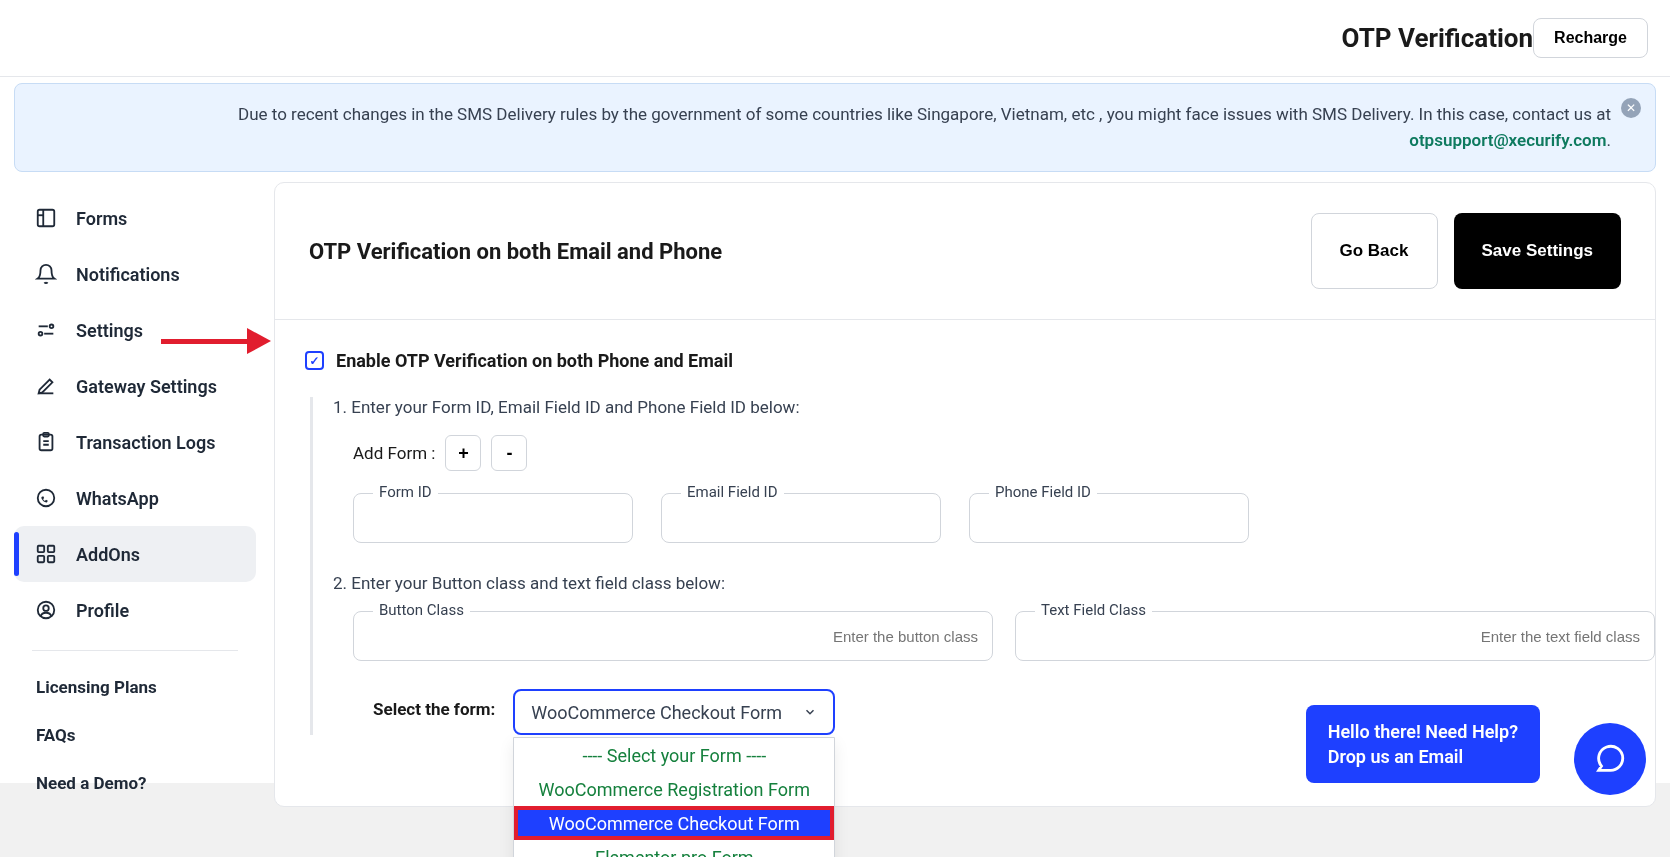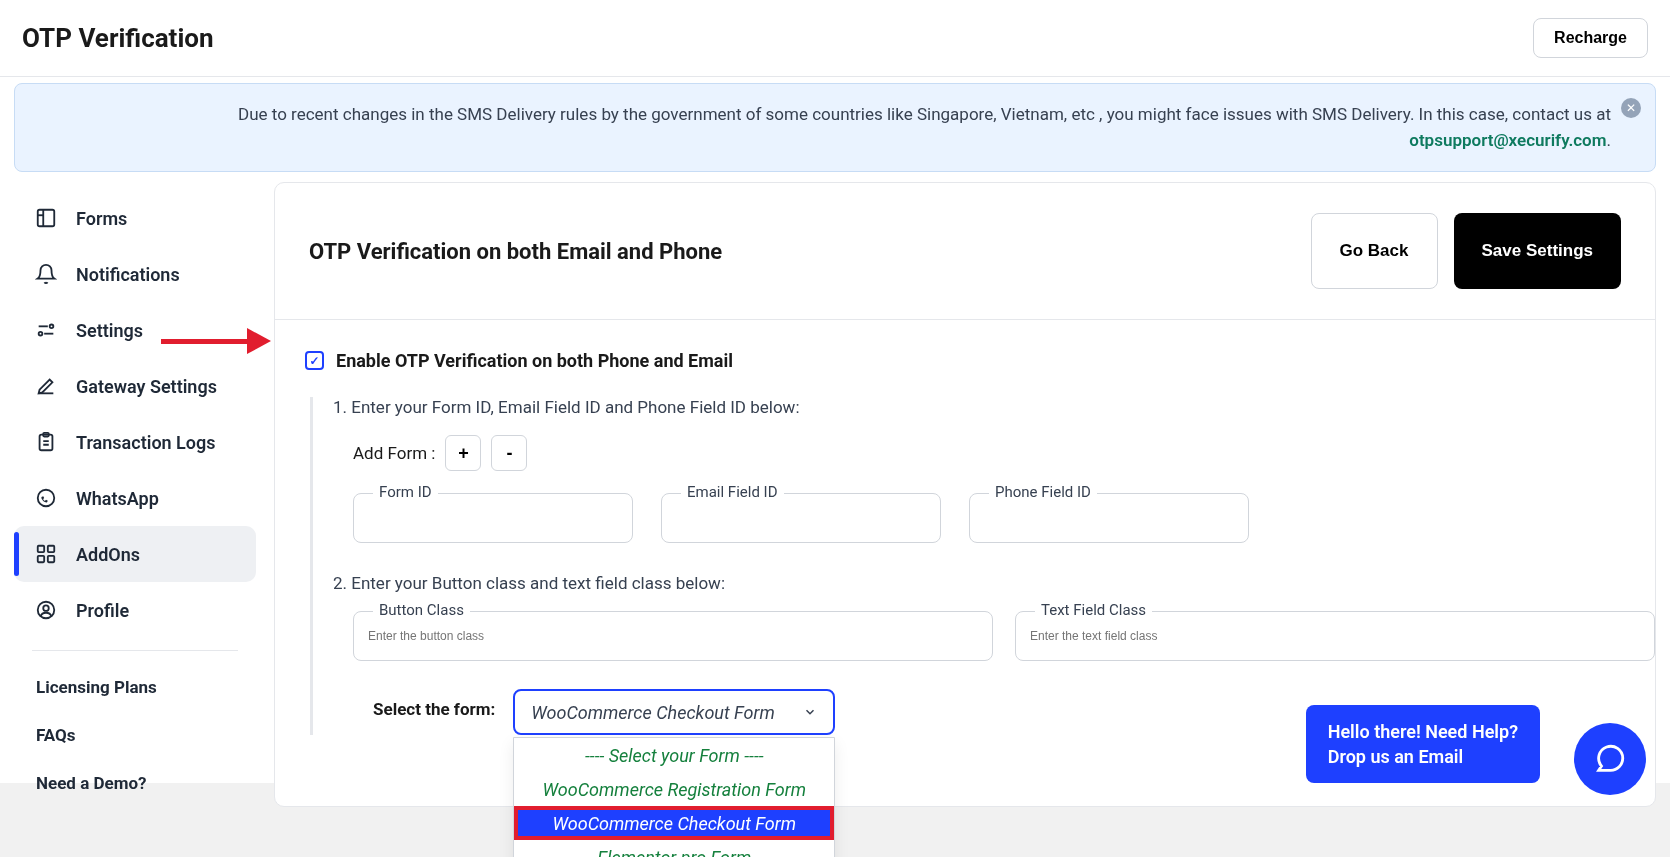--- a/index.html
+++ b/index.html
@@ -1,18 +1,18 @@
 <!DOCTYPE html>
 <html><head>
 <meta charset="utf-8">
 <style>
 * { box-sizing: border-box; margin: 0; padding: 0; }
 body { font-family: -apple-system, BlinkMacSystemFont, "Segoe UI", Roboto, Arial, sans-serif; background: #fff; color: #1a1a1a; width: 1670px; height: 857px; overflow: hidden; position: relative; }
 
-.header { display: flex; align-items: center; justify-content: space-between; padding: 18px 22px; border-bottom: 1px solid #e5e7eb; }
+.header { display: flex; align-items: center; justify-content: flex-end; padding: 18px 22px; border-bottom: 1px solid #e5e7eb; }
 .page-title { font-size: 26px; font-weight: 700; }
 .header-right { display: flex; align-items: center; gap: 14px; }
 .quota-badge { display: flex; align-items: center; gap: 8px; font-size: 16px; font-weight: 600; color: #374151; padding: 6px 14px; border: 1px solid #e5e7eb; border-radius: 22px; }
 .refresh-circle { width: 26px; height: 26px; border: 2px solid #d1d5db; border-radius: 50%; display: flex; align-items: center; justify-content: center; }
 .recharge-btn { padding: 10px 20px; border: 1px solid #d1d5db; border-radius: 8px; background: #fff; font-size: 16px; font-weight: 700; cursor: pointer; }
 
 .notice { position: relative; margin: 6px 14px 10px; padding: 18px 44px 18px 18px; background: #eaf3ff; border: 1px solid #c7dcf5; border-radius: 8px; font-size: 17px; line-height: 1.5; color: #374151; text-align: right; }
 .notice a { color: #0e7a5f; font-weight: 600; text-decoration: none; }
 .notice-close { position: absolute; right: 14px; top: 14px; width: 20px; height: 20px; border-radius: 50%; background: #94a3b8; color: #fff; display: flex; align-items: center; justify-content: center; font-size: 12px; cursor: pointer; }
 
@@ -44,27 +44,27 @@
 .chk { width: 19px; height: 19px; border: 2px solid #1e40ff; border-radius: 4px; display: flex; align-items: center; justify-content: center; color: #1e40ff; font-size: 12px; font-weight: 900; background: #fff; }
 
 .steps { border-left: 3px solid #e5e7eb; margin-left: 5px; padding-left: 20px; }
 ol { list-style: none; }
 .step-label { font-size: 17px; color: #374151; margin-bottom: 18px; }
 .addform-row { display: flex; align-items: center; gap: 10px; margin-left: 20px; margin-bottom: 22px; font-size: 17px; }
 .sq-btn { width: 36px; height: 36px; border: 1px solid #d1d5db; border-radius: 6px; background: #fff; font-size: 18px; font-weight: 700; cursor: pointer; }
 .fields-row { display: flex; gap: 28px; margin-left: 20px; margin-bottom: 30px; }
 .field-group { position: relative; }
 .field-lbl { position: absolute; top: -10px; left: 20px; background: #fff; padding: 0 6px; font-size: 15px; color: #374151; }
-.field-inp { width: 280px; height: 50px; border: 1px solid #d1d5db; border-radius: 8px; padding: 14px 14px; font-size: 12px; }
+.field-inp { width: 280px; height: 50px; border: 1px solid #d1d5db; border-radius: 8px; padding: 14px 14px; font-size: 15px; text-align: right; }
 .wide-fields { display: flex; gap: 22px; margin-left: 20px; margin-bottom: 28px; }
 .wide-field .field-inp { width: 640px; }
 
 .select-row { display: flex; align-items: flex-start; gap: 18px; margin-left: 40px; position: relative; }
 .select-lbl { font-size: 17px; font-weight: 700; padding-top: 10px; }
-.select-box { position: relative; font-style: italic; }
+.select-box { position: relative; }
 .select-trigger { width: 322px; height: 46px; border: 2px solid #1e40ff; border-radius: 8px; display: flex; align-items: center; justify-content: space-between; padding: 0 16px; font-size: 18px; color: #374151; background: #fff; cursor: pointer; }
 .select-dropdown { position: absolute; top: 48px; left: 0; width: 322px; background: #fff; border: 1px solid #d1d5db; border-radius: 0 0 8px 8px; overflow: hidden; box-shadow: 0 6px 16px rgba(0,0,0,0.08); z-index: 10; }
 .opt { height: 34px; display: flex; align-items: center; justify-content: center; font-size: 18px; color: #15803d; cursor: pointer; }
 .opt.selected { background: #1e40ff; color: #fff; }
 .opt.boxed { border: 4px solid #e11d2e; }
 
 .help-bubble { position: absolute; right: 130px; bottom: 74px; background: #1e40ff; color: #fff; padding: 14px 22px; border-radius: 8px; font-size: 18px; font-weight: 600; line-height: 1.4; }
 .help-fab { position: absolute; right: 24px; bottom: 62px; width: 72px; height: 72px; border-radius: 50%; background: #1e40ff; display: flex; align-items: center; justify-content: center; cursor: pointer; }
 
 .foot-band { position: absolute; left: 0; right: 0; bottom: 0; height: 74px; background: #f1f1f1; z-index: -1; }

